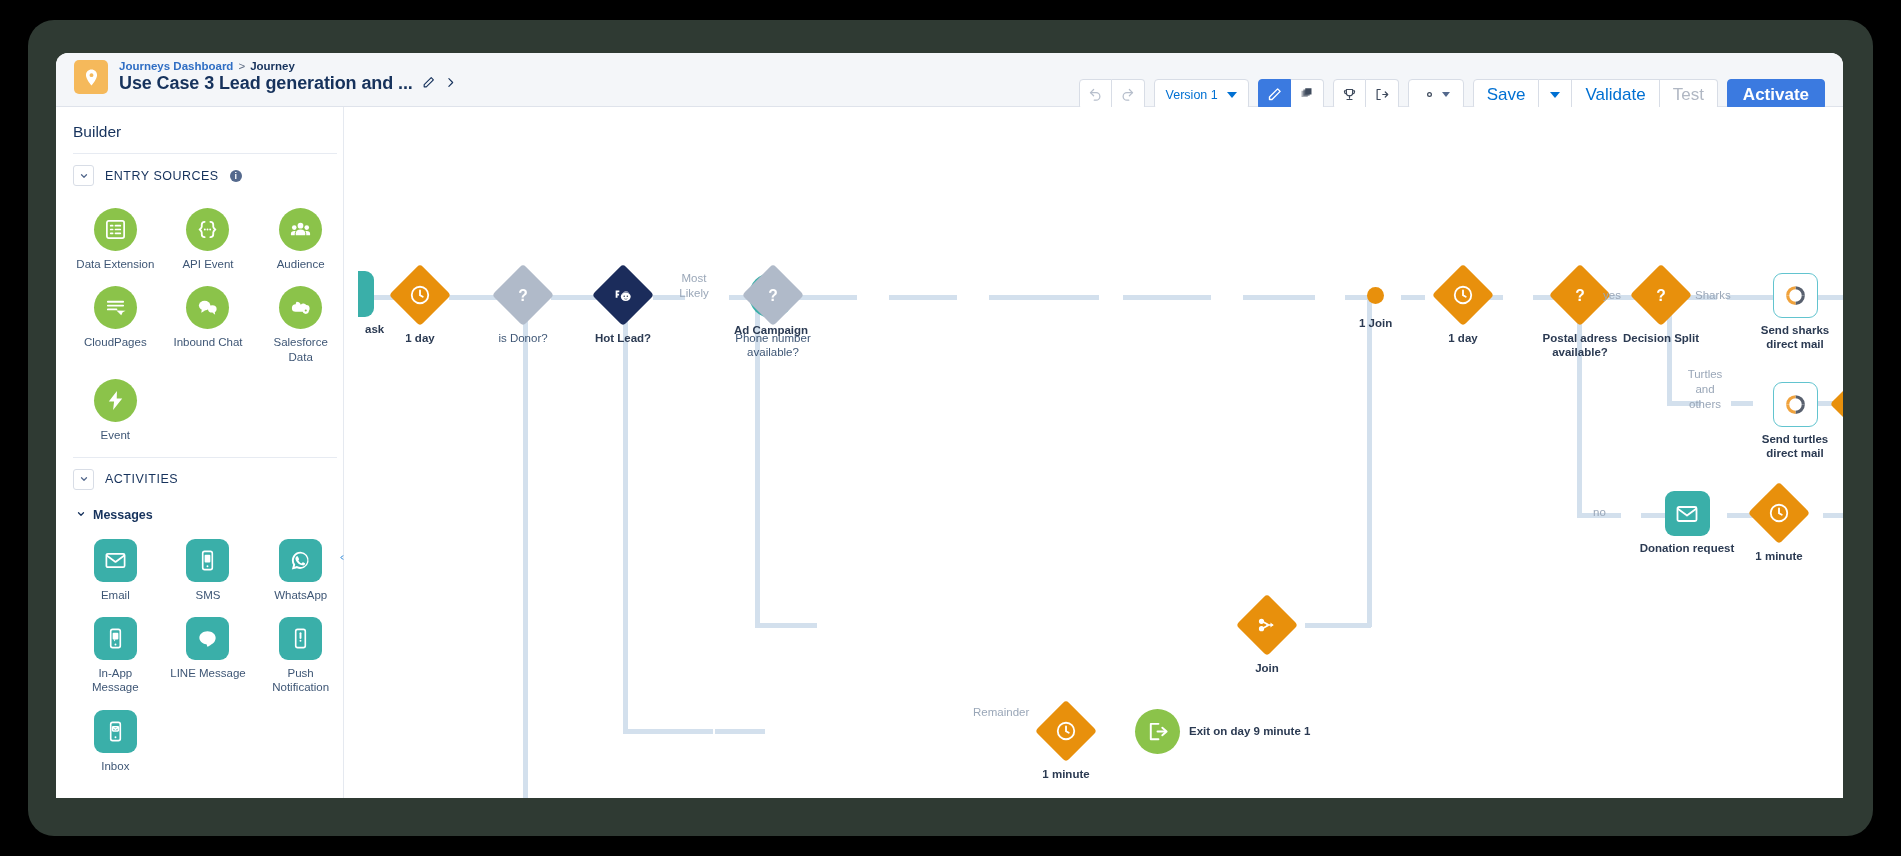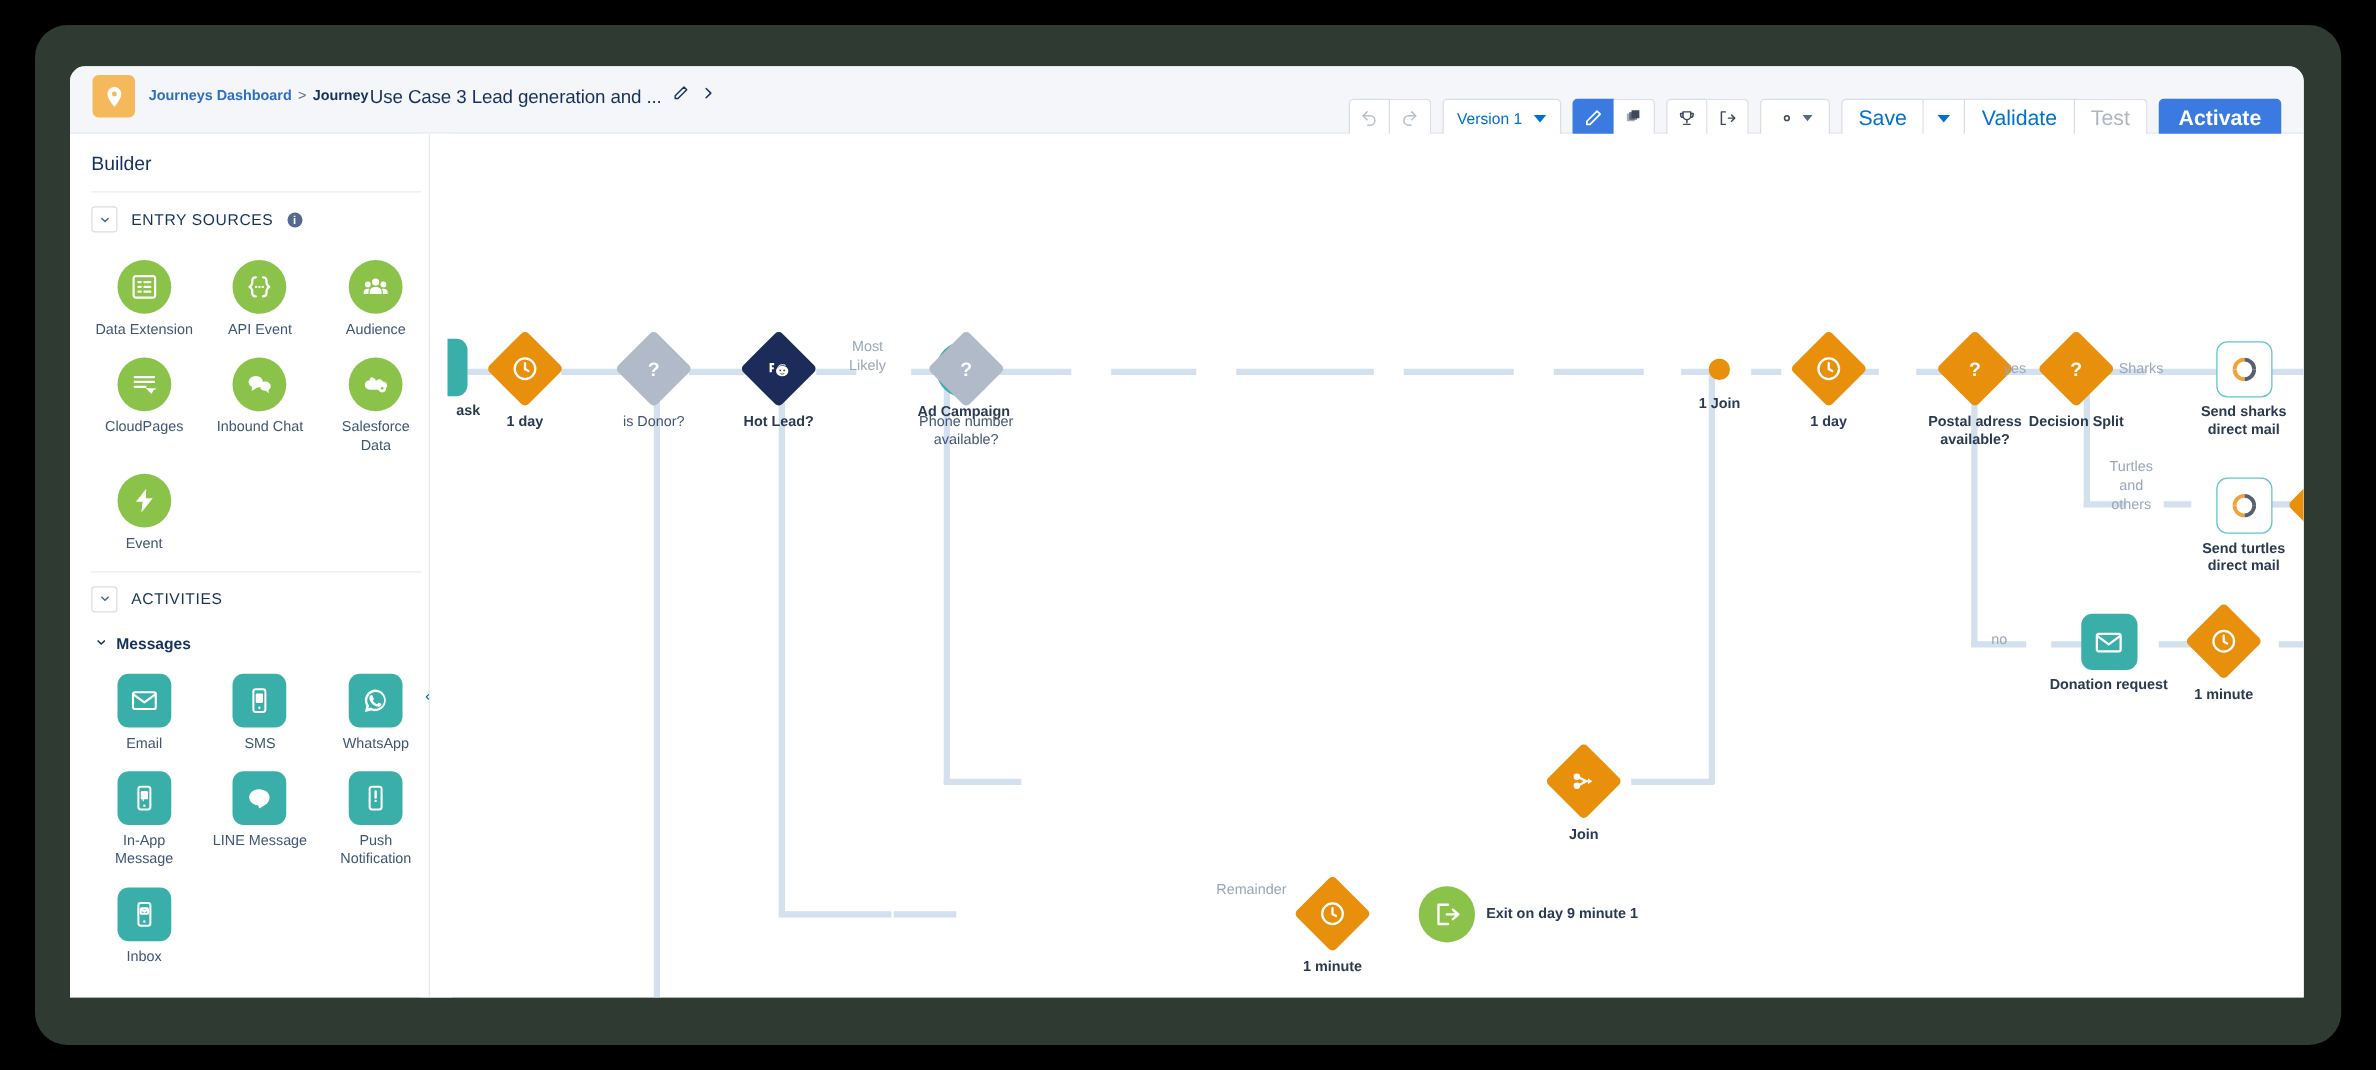--- a/index.html
+++ b/index.html
@@ -44,30 +44,30 @@
     position: absolute; left: 18px; top: 7px;
     display: flex; align-items: center; gap: 11px;
   }
   .journey-badge {
     width: 34px; height: 34px;
     background: #f5b95b;
     border-radius: 5px;
     display: flex; align-items: center; justify-content: center;
   }
   .journey-badge svg { width: 19px; height: 19px; }
-  .crumbline { display: flex; flex-direction: row; gap: 1px; }
+  .crumbline { display: flex; flex-direction: column; gap: 1px; }
   .crumbs {
     font-size: 11.5px; font-weight: bold;
     color: #2f6ec4; display: flex; align-items: center; gap: 5px;
   }
   .crumbs .sep { color: #5c6b82; font-weight: normal; }
   .crumbs .cur { color: #16325c; }
   .title-row { display: flex; align-items: center; gap: 9px; }
   .doc-title {
-    font-size: 15px; font-weight: normal; color: #16325c;
+    font-size: 18px; font-weight: bold; color: #16325c;
     letter-spacing: -0.1px;
   }
   .title-row svg { width: 13px; height: 13px; }
 
   #header-right {
     position: absolute; right: 18px; top: 26px;
     display: flex; align-items: center; gap: 9px;
   }
   .btn-group { display: flex; }
   .hbtn {

